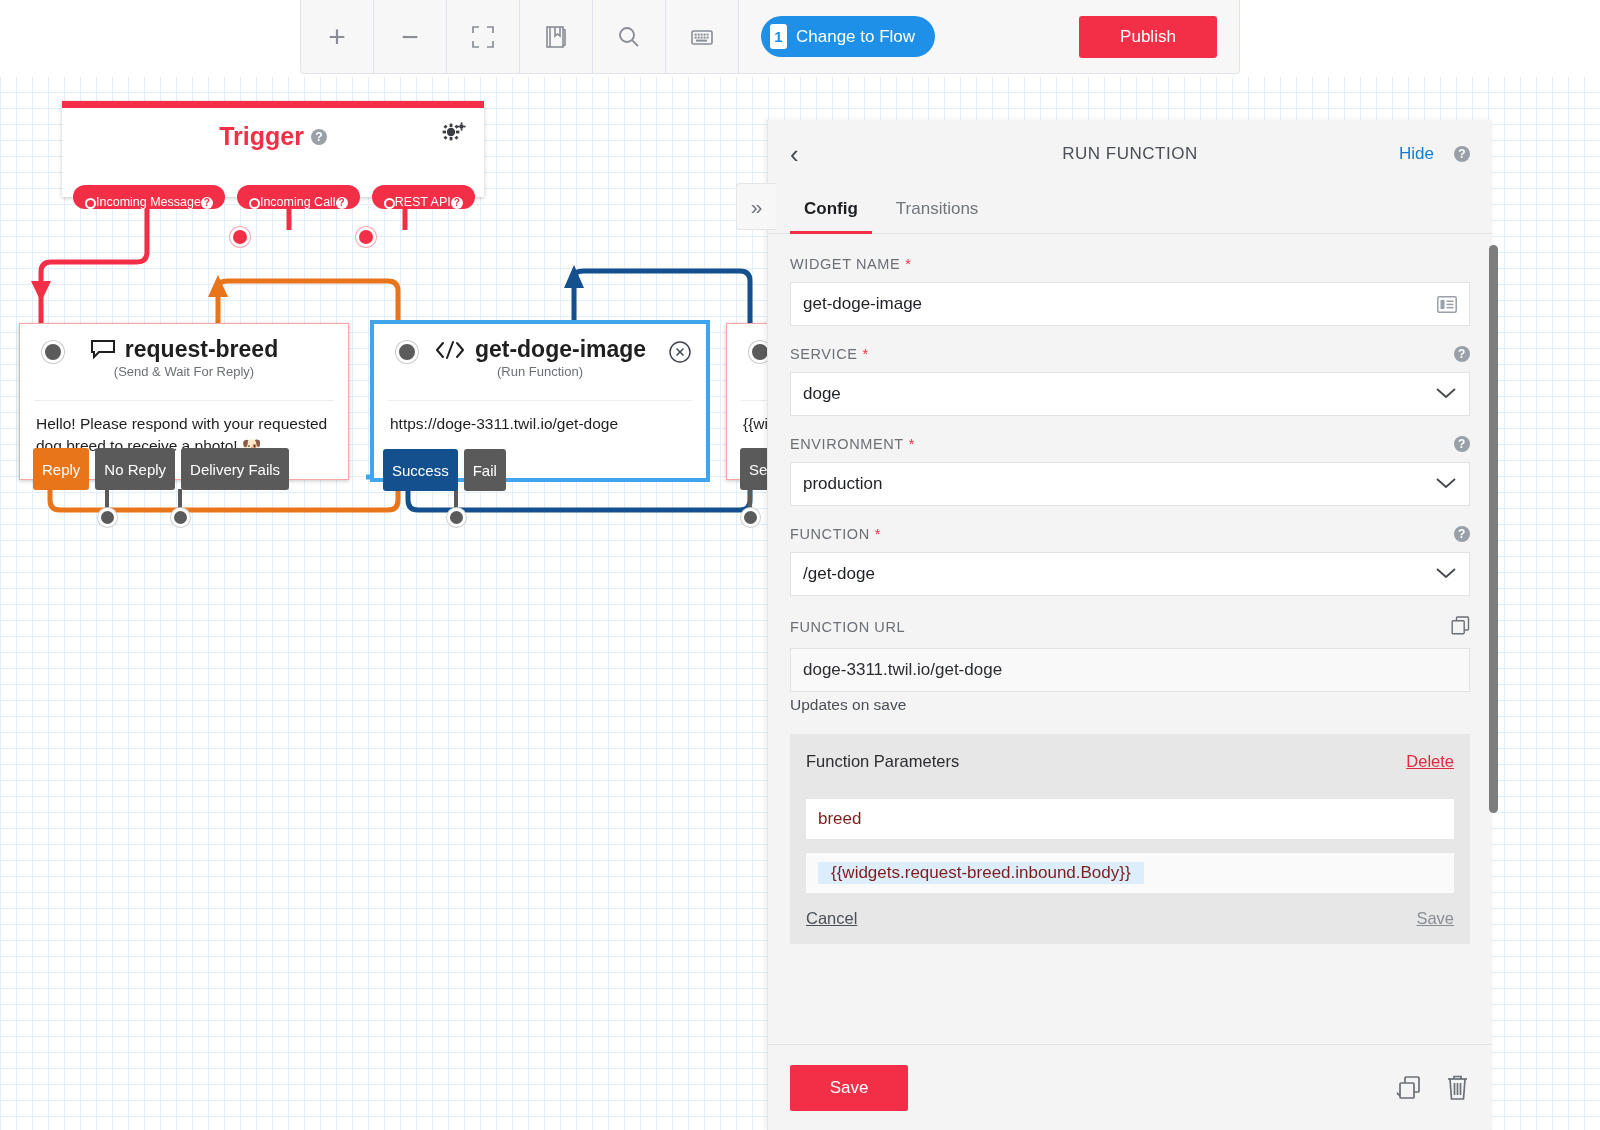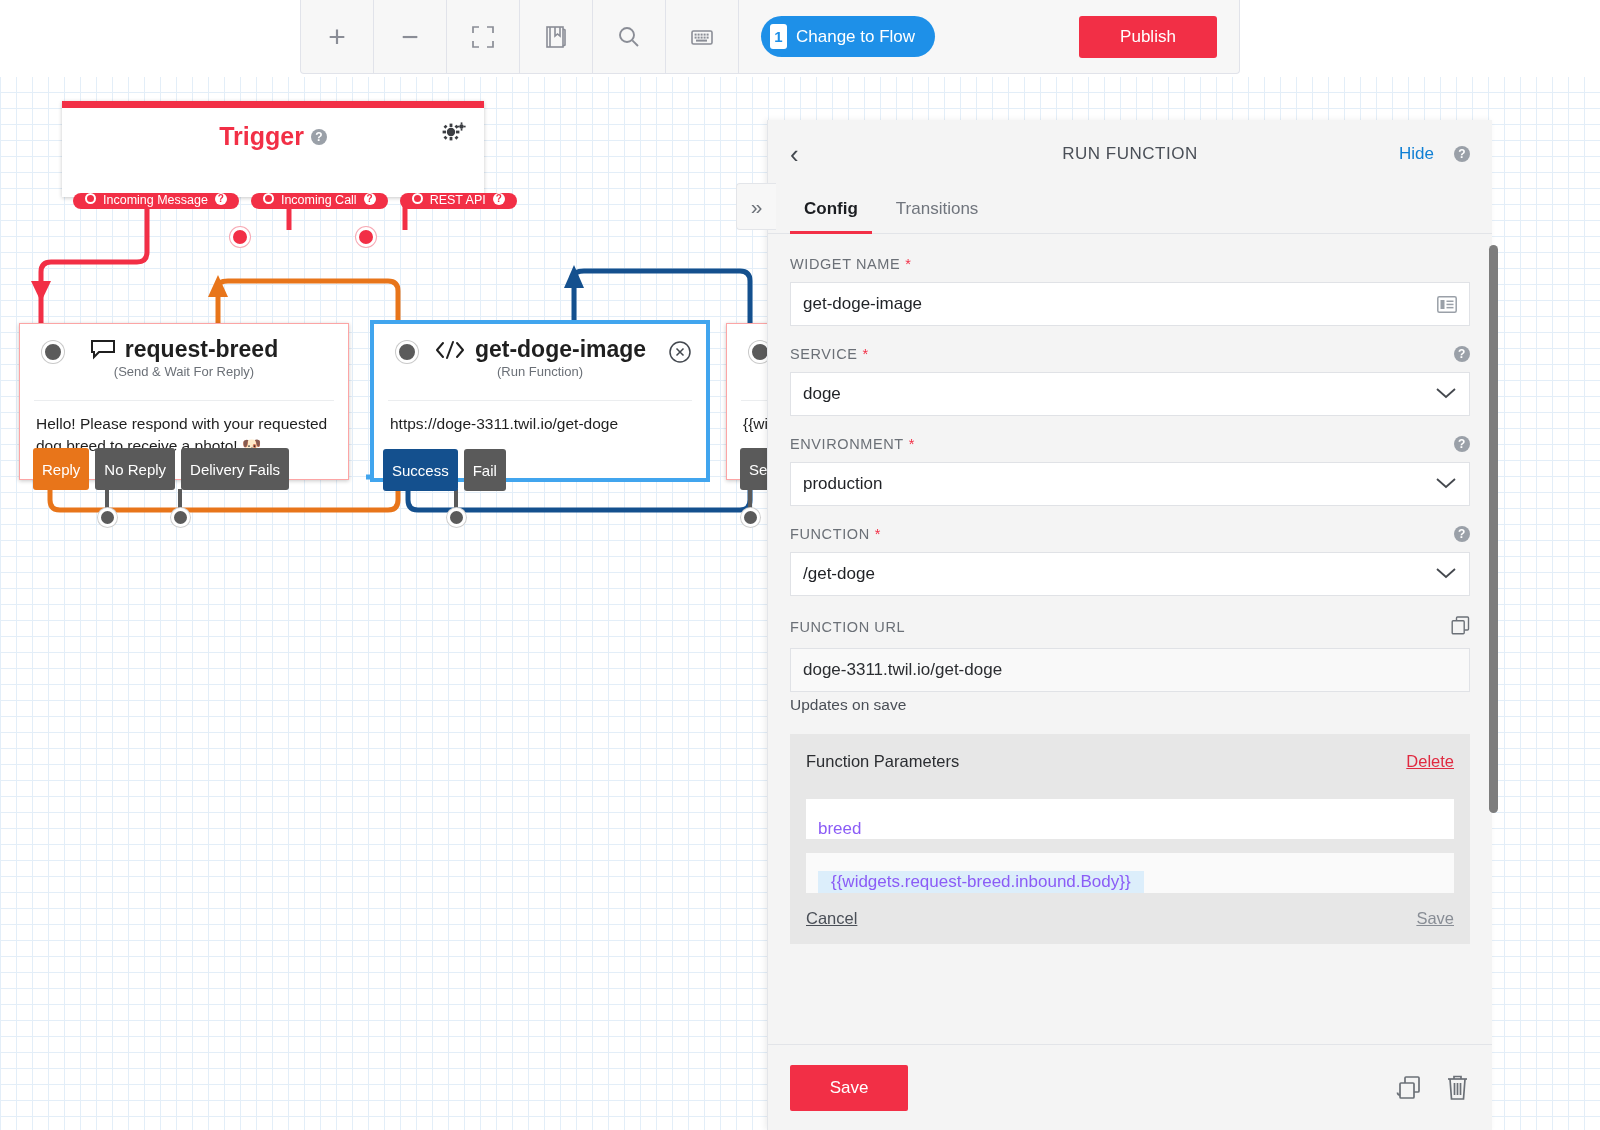--- a/index.html
+++ b/index.html
@@ -77,22 +77,22 @@
   .trig-title {
     text-align: center; color: #f22f46; font-size: 25px; font-weight: 700;
     margin-top: 14px; display: flex; align-items: center; justify-content: center; gap: 7px;
   }
   .gear-icon { position: absolute; right: 18px; top: 14px; cursor: pointer; }
   .trig-pills {
     position: absolute; left: 0; bottom: -12px; width: 100%;
     display: flex; gap: 12px; padding: 0 11px;
   }
   .pill-red {
-    background: #f22f46; color: #fff; border-radius: 14px; height: 16px;
-    display: inline-flex; align-items: flex-start; gap: 7px; padding: 0 12px;
+    background: #f22f46; color: #fff; border-radius: 14px; height: 24px;
+    display: inline-flex; align-items: flex-end; padding: 0 12px;
     font-size: 12.5px; cursor: pointer; white-space: nowrap;
   }
   .pill-ring {
     width: 11px; height: 11px; border-radius: 50%;
     border: 2px solid #ffffff; flex: 0 0 auto;
   }
   .q-white {
     width: 12px; height: 12px; border-radius: 50%; background: #fff; color: #f22f46;
     font-size: 10px; font-weight: 700; display: inline-flex; align-items: center;
     justify-content: center; line-height: 1;
@@ -204,22 +204,22 @@
   .sub-note { font-size: 15.5px; color: #4a4f57; margin-bottom: 20px; }
 
   .params-box { background: #e7e7e7; padding: 18px 16px 16px 16px; margin-top: 14px; }
   .params-head { display: flex; align-items: center; margin-bottom: 28px; }
   .params-title { font-size: 16.5px; color: #2b2d31; }
   .delete-link {
     margin-left: auto; color: #e02a40; font-size: 16.5px;
     text-decoration: underline; cursor: pointer;
   }
   .param-input {
-    background: #ffffff; border: none; height: 40px; display: flex; align-items: flex-end;
-    padding: 0 12px; font-size: 17px; color: #8b5cf6; margin-bottom: 14px; cursor: text;
+    background: #ffffff; border: none; height: 40px; display: flex; align-items: center;
+    padding: 0 12px; font-size: 17px; color: #7f1d1d; margin-bottom: 14px; cursor: text;
   }
   .param-input.liquid { background: #fafafa; }
   .liquid-hl { background: #dceefb; padding: 1px 13px; }
   .params-foot { display: flex; align-items: center; margin-top: 16px; gap: 36px; }
   .cancel-link { color: #4a4f57; font-size: 16.5px; text-decoration: underline; cursor: pointer; }
   .save-link { margin-left: auto; color: #888d95; font-size: 16.5px; text-decoration: underline; cursor: pointer; }
 
   .panel-foot {
     flex: 0 0 auto; height: 86px; border-top: 1px solid #e2e4e8;
     display: flex; align-items: center; padding: 0 22px; background: #f4f4f4;

